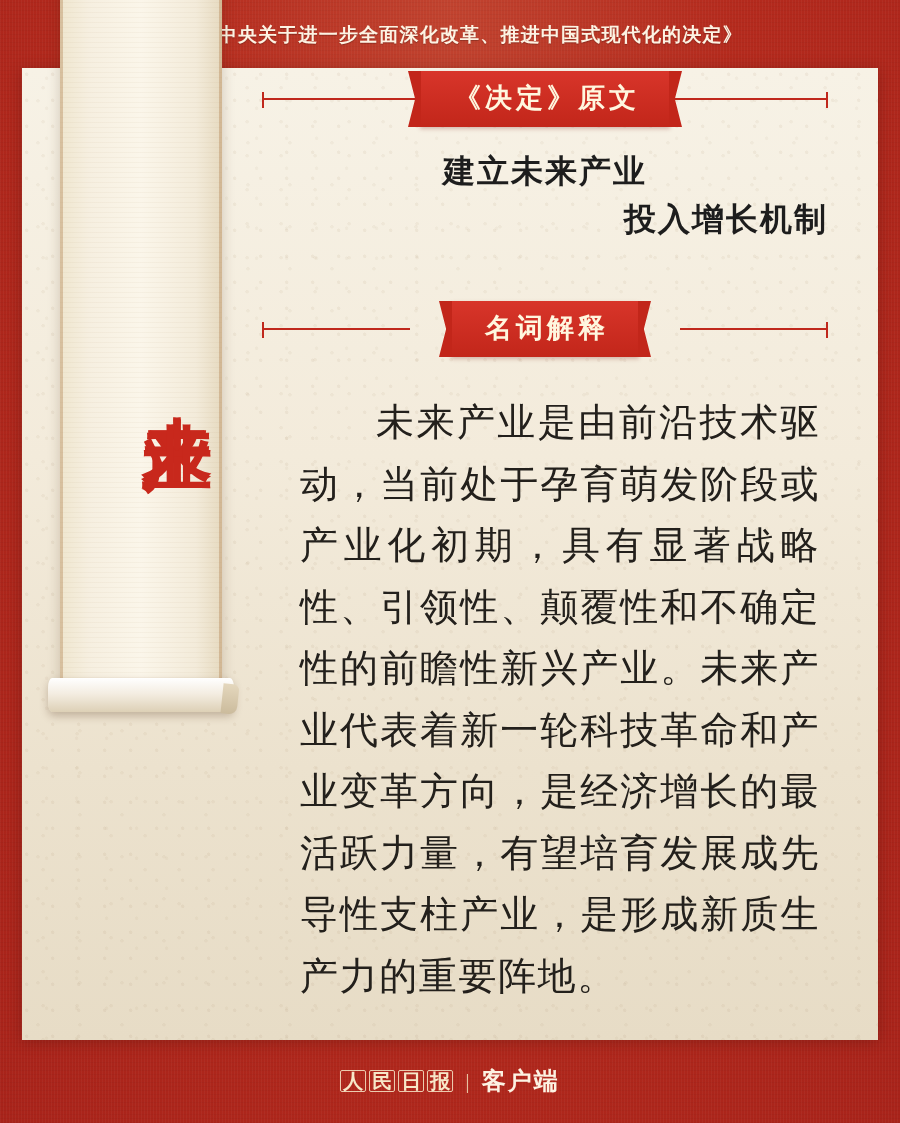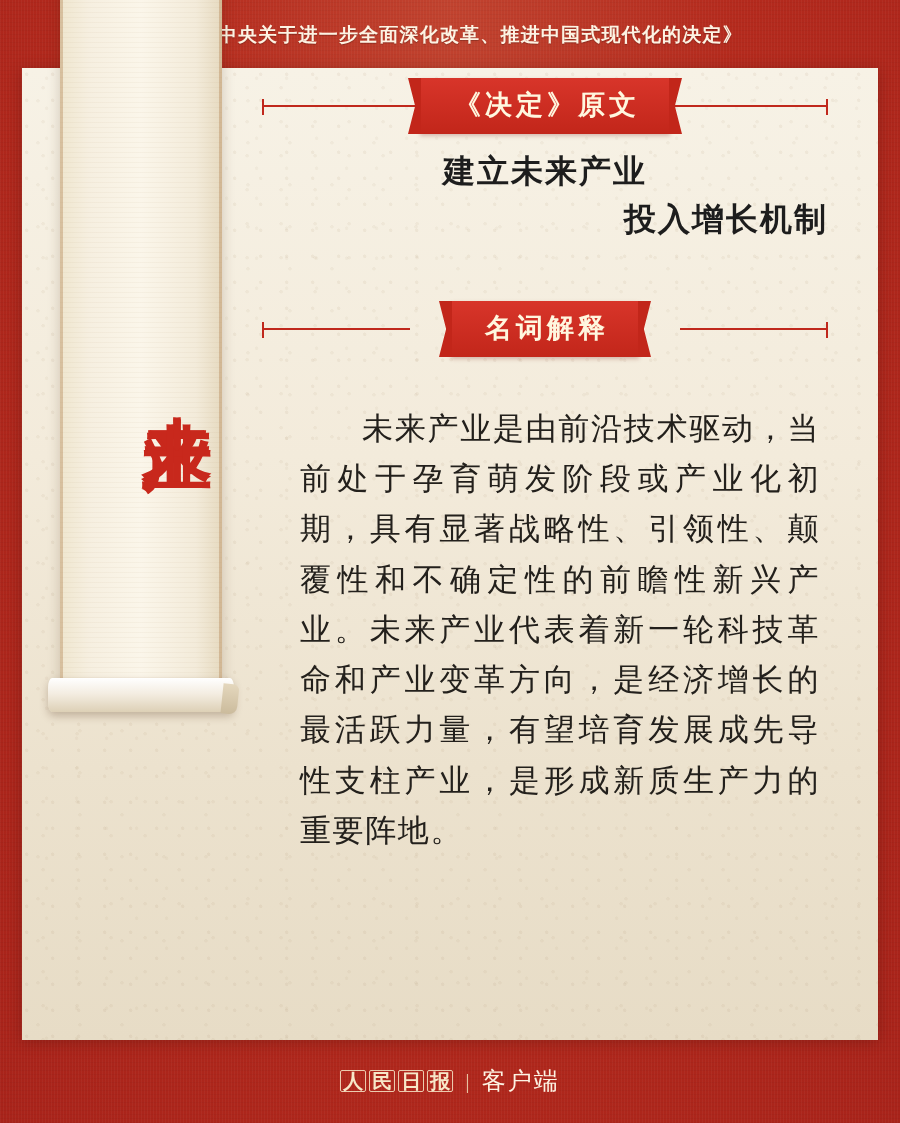--- a/index.html
+++ b/index.html
@@ -154,21 +154,21 @@
   
   .banner-wrap {
     position: absolute;
     left: 262px;
     width: 566px;
     height: 54px;
     display: flex;
     align-items: center;
     justify-content: center;
   }
-  .banner-wrap.b1 { top: 72px; margin-top: 7px; }
+  .banner-wrap.b1 { top: 72px; }
   .banner-wrap.b2 { top: 302px; gap: 41px; }
 
   .banner-rule {
     flex: 1 1 auto;
     height: 0;
     border-top: 2px solid #c0281c;
     position: relative;
   }
   .banner-rule:after {
     content: "";
@@ -223,24 +223,24 @@
     font-weight: 700;
     letter-spacing: 2px;
     font-family: "Liberation Serif", "DejaVu Serif", serif;
   }
   .doc-heading div + div { margin-top: 2px; text-align: right; }
 
   
   .body-text {
     position: absolute;
     left: 300px;
-    top: 404px;
+    top: 392px;
     width: 520px;
     color: #23201c;
-    font-size: 31px;
+    font-size: 38px;
     line-height: 1.62;
     text-align: justify;
     text-justify: inter-character;
     letter-spacing: 1.6px;
     text-indent: 2em;
     font-family: Liberation Sans, sans-serif;
   }
 
   
   .footer {
@@ -270,21 +270,21 @@
   }
   .footer-div {
     color: #f2ddb8;
     font-size: 22px;
     opacity: .85;
     margin: 0 4px;
   }
   .footer-text {
     color: #fdf3e3;
     font-size: 24px;
-    font-weight: 400;
+    font-weight: 700;
     letter-spacing: 2px;
   }
 </style>
 </head>
 <body>
 
 <div class="poster">
 
   <div class="top-title">《中共中央关于进一步全面深化改革、推进中国式现代化的决定》</div>
 

